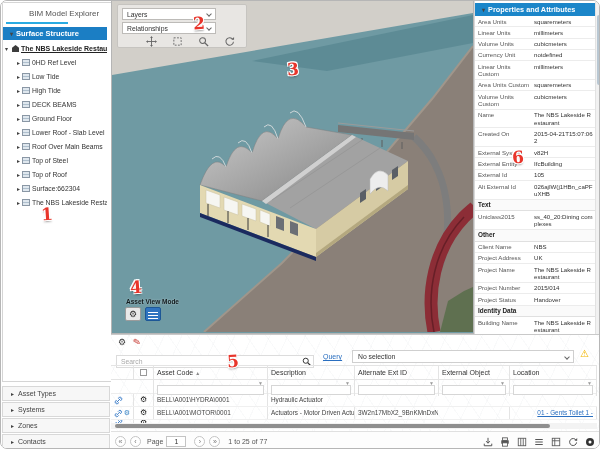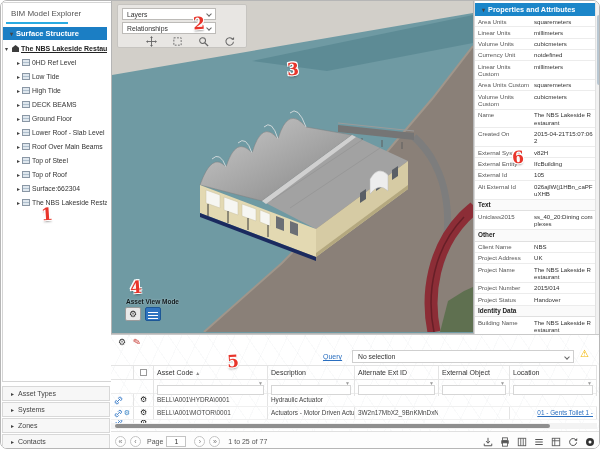--- a/index.html
+++ b/index.html
@@ -6,21 +6,21 @@
   html,body { width:600px; height:449px; }
   body {
     font-family:"Liberation Sans", sans-serif;
     position:relative; background:#fff; overflow:hidden;
     border:1px solid #b6b6b6; border-radius:7px; color:#333;
   }
   .abs { position:absolute; }
 
   
   .sidebar { left:0; top:0; width:110px; height:449px; background:#fff; }
-  .explorer-panel { left:1px; top:1px; width:116px; height:380px; border:1px solid #d5d5d5; background:#fff; }
+  .explorer-panel { left:1px; top:1px; width:116px; height:380px; border:1px solid #d5d5d5; background:#fff;text-align:center; }
   .explorer-title { padding:6px 0 0 8px; font-size:8px; color:#555; }
   .title-underline { left:5px; top:21px; width:62px; height:2px; background:#29abe2; }
   .spatial-header { left:2px; top:26px; width:104px; height:13px; background:#1b7ec4; color:#fff;
     font-size:7.5px; line-height:13px; padding-left:5px; font-weight:bold; }
   .spatial-header .car { font-size:6px; margin-right:3px; }
   .tree { left:2px; top:41px; width:104px; }
   .troot { display:flex; align-items:center; height:13px; font-size:7px; color:#222; white-space:nowrap; overflow:hidden; }
   .troot .lbl { text-decoration:underline; font-weight:bold; }
   .titem { display:flex; align-items:center; height:14px; padding-left:12px; font-size:6.8px; color:#333; white-space:nowrap; overflow:hidden; cursor:pointer; }
   .car { color:#444; font-size:6px; margin:0 2px 0 2px; flex:none; }
@@ -384,20 +384,29 @@
 <div class="abs props-scroll">
     <div class="props-thumb"></div>
   </div>
 
 <div class="abs bottom">
   <div class="abs strip-icons">
     <span class="strip-gear">⚙</span>
     <span class="strip-edit">✎</span>
   </div>
 
+  <div class="abs search-wrap">
+    <input class="search-input" placeholder="Search" style="">
+    <span class="search-icon">
+      <svg width="9" height="9" viewBox="0 0 12 12">
+          <circle cx="5" cy="5" r="3.4" fill="none" stroke="#333" stroke-width="1.3"></circle>
+          <path d="M7.6 7.6L11 11" stroke="#333" stroke-width="1.6"></path>
+        </svg>
+    </span>
+  </div>
   <span class="abs query-link">Query</span>
   <div class="abs sel-box"><span>No selection</span><span class="chev" style="top:4px"></span></div>
   <span class="abs warn">⚠</span>
 
   <div class="abs grid">
     <div class="grow ghead">
       <div class="gc c0"></div>
       <div class="gc c1"><span class="cbx"></span></div>
       <div class="gc c2"><span>Asset Code</span><span class="sortmark">▲</span></div>
       <div class="gc c3">Description</div>

